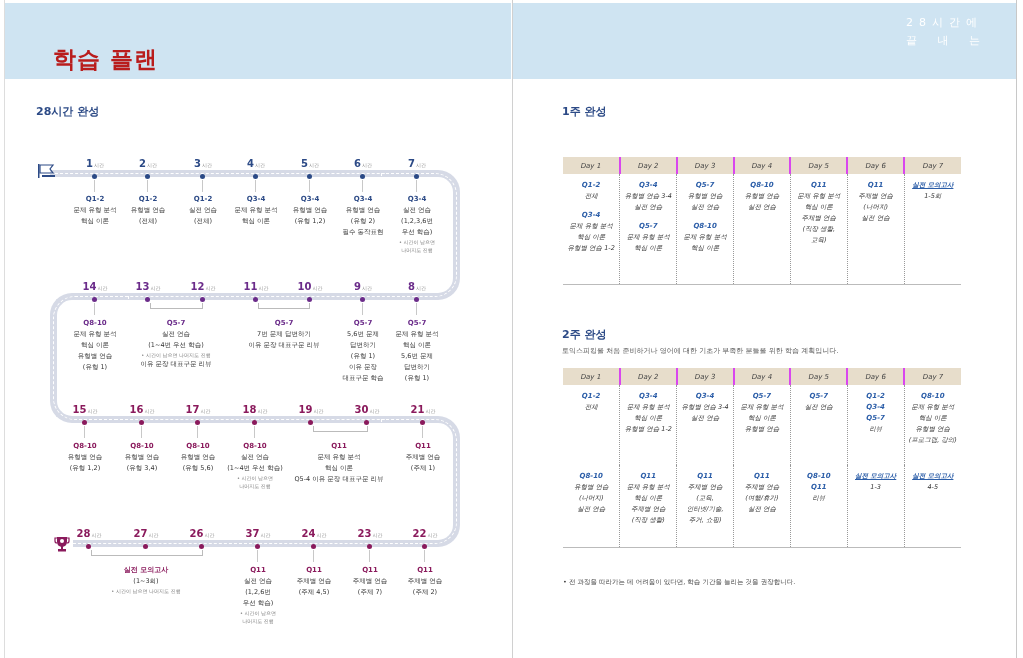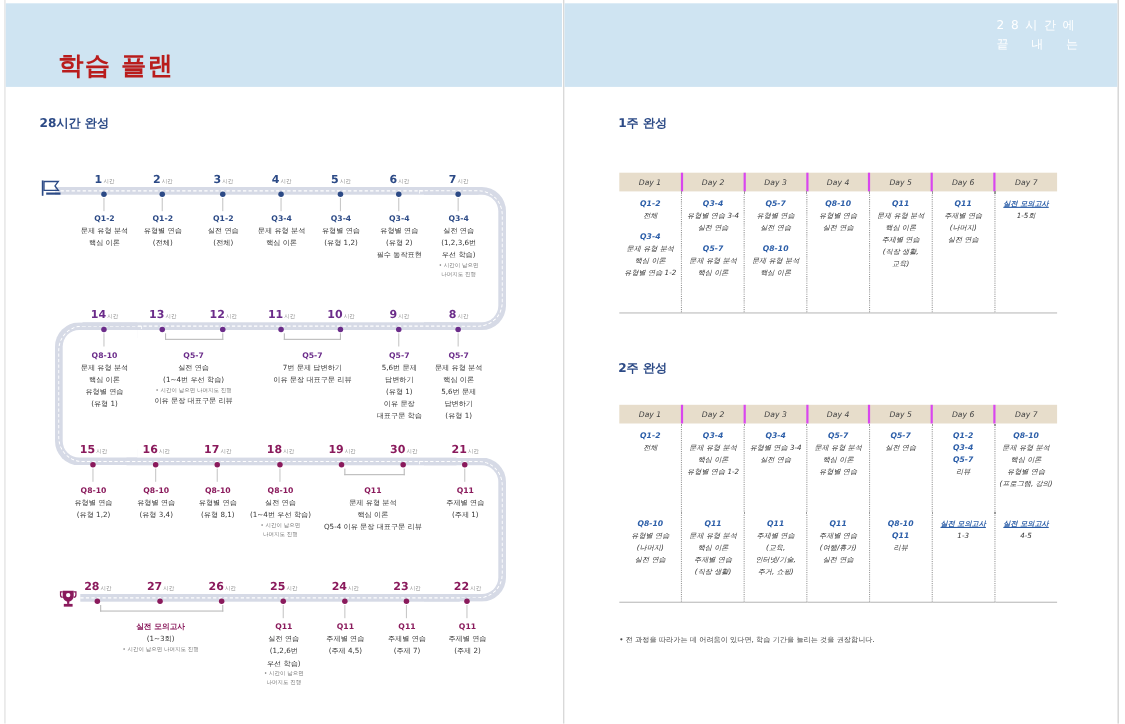--- a/index.html
+++ b/index.html
@@ -279,21 +279,21 @@
         <div>(유형 1,2)</div>
       </div>
     <div class="content magenta" style="left:137px; top:441px;">
         <div class="q">Q8-10</div>
         <div>유형별 연습</div>
         <div>(유형 3,4)</div>
       </div>
     <div class="content magenta" style="left:193px; top:441px;">
         <div class="q">Q8-10</div>
         <div>유형별 연습</div>
-        <div>(유형 8,1)</div>
+        <div>(유형 5,6)</div>
       </div>
     <div class="content magenta" style="left:250px; top:441px;">
         <div class="q">Q8-10</div>
         <div>실전 연습</div>
         <div>(1~4번 우선 학습)</div>
         <div class="note">• 시간이 남으면</div>
         <div class="note">나머지도 진행</div>
       </div>
     <div class="content magenta" style="left:334px; top:441px; width:120px; margin-left:-60px;">
         <div class="q">Q11</div>
@@ -313,21 +313,21 @@
       </div>
     <div class="node magenta" style="left:141px; top:528px;">
         <div class="hour"><span>27</span><small>시간</small></div>
         <div class="dot"></div>
       </div>
     <div class="node magenta" style="left:197px; top:528px;">
         <div class="hour"><span>26</span><small>시간</small></div>
         <div class="dot"></div>
       </div>
     <div class="node magenta" style="left:253px; top:528px;">
-        <div class="hour"><span>25</span><small>시간</small></div>
+        <div class="hour"><span>37</span><small>시간</small></div>
         <div class="dot"></div>
         <div class="stem"></div>
       </div>
     <div class="node magenta" style="left:309px; top:528px;">
         <div class="hour"><span>24</span><small>시간</small></div>
         <div class="dot"></div>
         <div class="stem"></div>
       </div>
     <div class="node magenta" style="left:365px; top:528px;">
         <div class="hour"><span>23</span><small>시간</small></div>
@@ -444,20 +444,21 @@
             </td>
         <td>
               <div class="cell-mock">실전 모의고사</div>
               <div>1-5회</div>
             </td>
       </tr>
         </tbody>
     </table>
 
     <div class="sec-title" style="left:49px; top:327px;">2주 완성</div>
+    <div class="sec-desc" style="left:49px; top:345px;">토익스피킹을 처음 준비하거나 영어에 대한 기초가 부족한 분들을 위한 학습 계획입니다.</div>
 
     <table class="plan" style="left:50px; top:368px; width:398px;">
       <thead>
           <tr>
         <th>Day 1</th>
         <th>Day 2</th>
         <th>Day 3</th>
         <th>Day 4</th>
         <th>Day 5</th>
         <th>Day 6</th>

